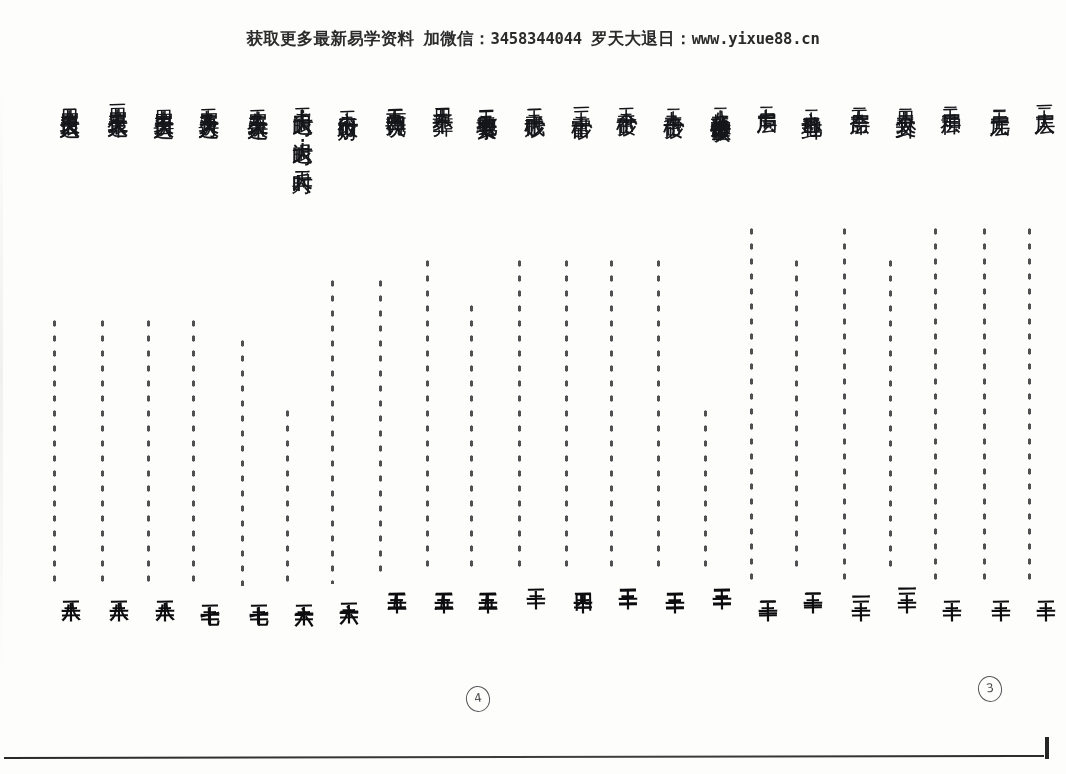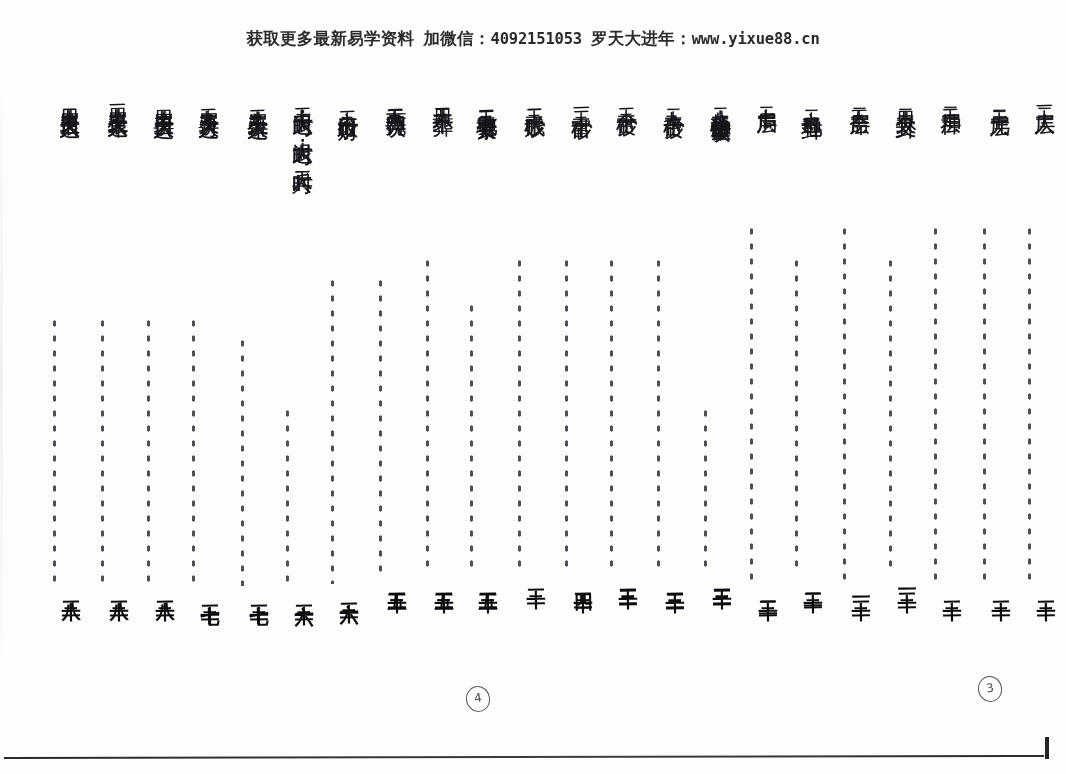--- a/index.html
+++ b/index.html
@@ -163,21 +163,21 @@
     height: 600px;
     background: linear-gradient(180deg, rgba(0,0,0,0) 0%, rgba(0,0,0,0.05) 50%, rgba(0,0,0,0) 100%);
   }
 </style>
 </head>
 <body>
 
 <div id="page">
 
   <div id="promo-header">
-    <span class="seg">获取更多最新易学资料</span><span class="gap"></span><span class="seg">加微信：</span><span class="seg url">4092151053</span><span class="gap"></span><span class="seg">罗天大进年：</span><span class="seg url">www.yixue88.cn</span>
+    <span class="seg">获取更多最新易学资料</span><span class="gap"></span><span class="seg">加微信：</span><span class="seg url">3458344044</span><span class="gap"></span><span class="seg">罗天大退日：</span><span class="seg url">www.yixue88.cn</span>
   </div>
 
   <div id="scan-fold-left"></div>
 
   <div id="scan-area">
       <div class="toc-entry" style="left: 1010px;">
         <div class="entry-stack">
           <div class="entry-head" style="top: 18px;"><span class="entry-num">二十一</span><span class="entry-title">人层</span></div>
           <div class="dot-leader" style="top: 146px; height: 358px;"></div>
           <div class="page-num" style="top: 508px;">三十</div>

